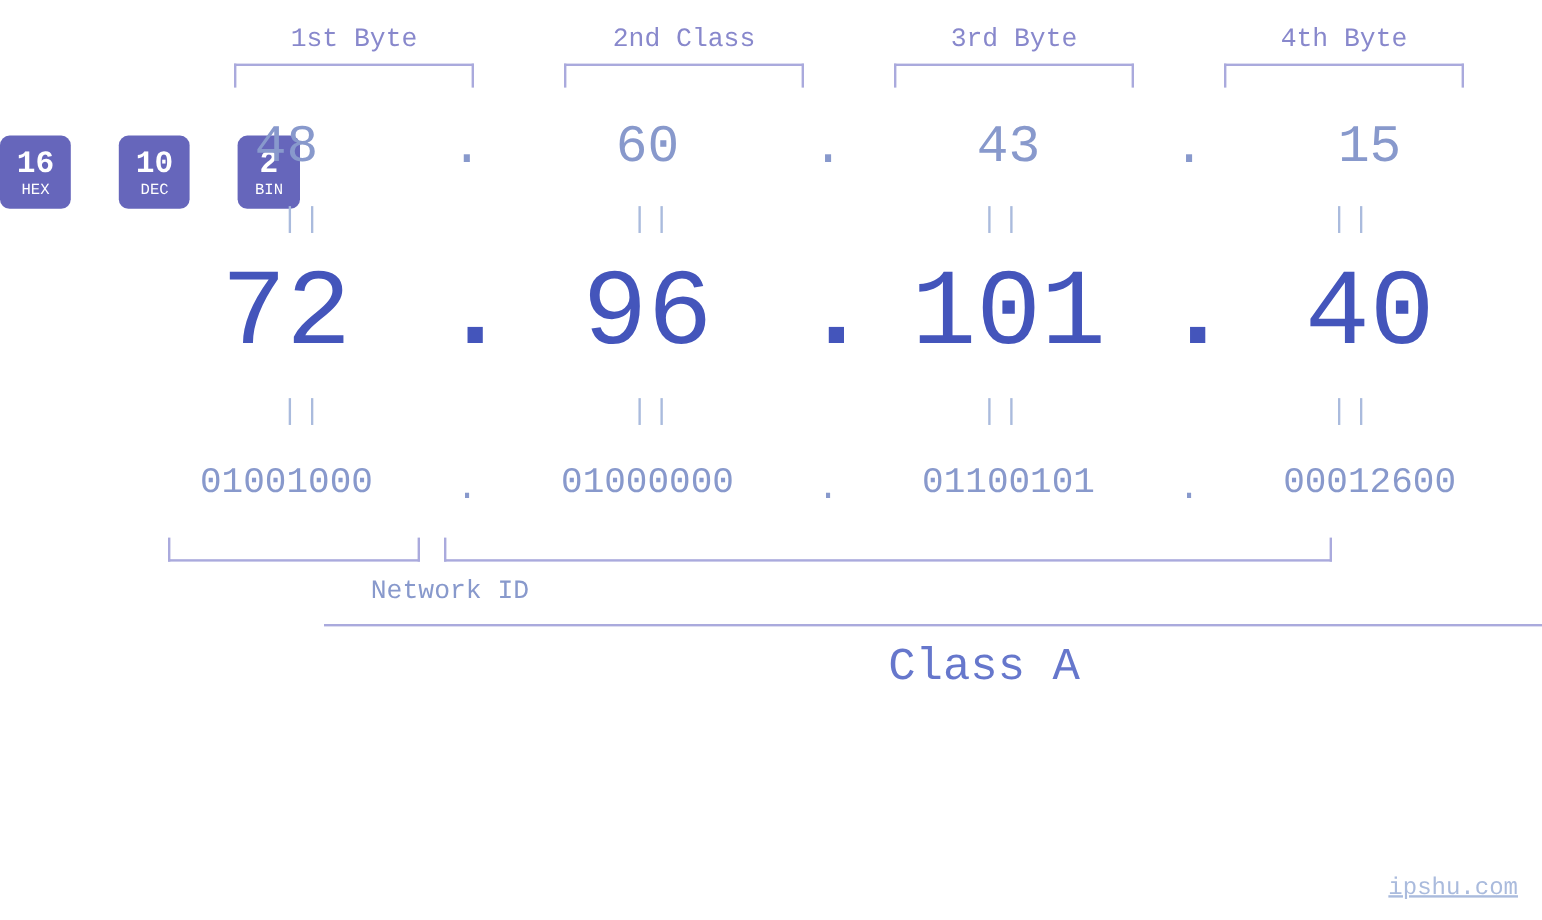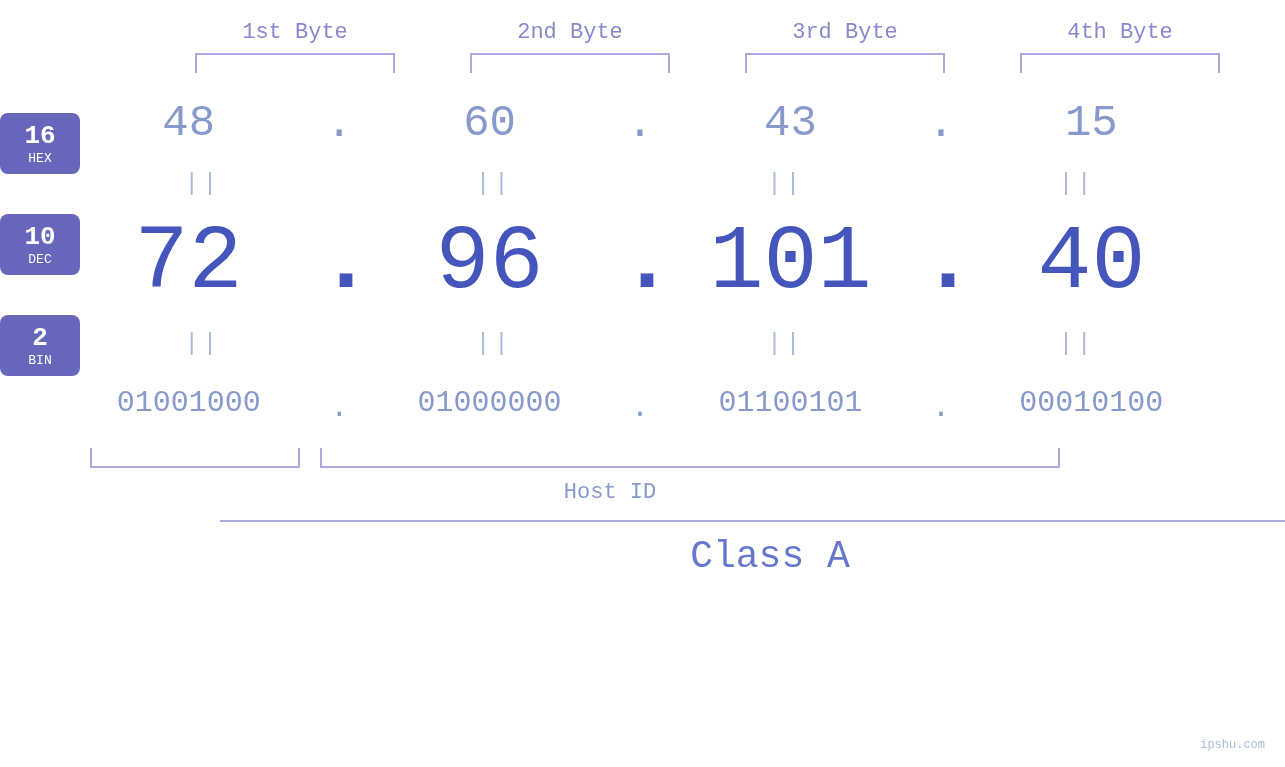--- a/index.html
+++ b/index.html
@@ -58,21 +58,21 @@
     
     .content-area {
       display: flex;
       width: 1285px;
       margin-top: 10px;
       align-items: flex-start;
     }
 
     .labels-col {
       display: flex;
-      flex-direction: column;
+      flex-direction: row;
       align-items: center;
       width: 130px;
       gap: 40px;
       margin-top: 30px;
     }
 
     .base-badge {
       background: #6666bb;
       color: white;
       border-radius: 8px;
@@ -223,21 +223,22 @@
       text-align: center;
       margin-top: 10px;
     }
 
     
     .watermark {
       position: absolute;
       bottom: 15px;
       right: 20px;
       color: #aabbdd;
-      font-size: 12px;
+      font-size: 20px;
+      text-decoration: underline;
     }
 
     .dec-dot {
       font-size: 90px;
       color: #4455bb;
       font-weight: bold;
       line-height: 1;
     }
 
     .hex-dot {
@@ -250,21 +251,21 @@
       font-size: 30px;
     }
   </style>
 </head>
 <body>
 
 <div class="main-container">
 
   <div class="byte-headers">
     <div class="byte-label">1st Byte</div>
-    <div class="byte-label">2nd Byte</div>
+    <div class="byte-label">2nd Class</div>
     <div class="byte-label">3rd Byte</div>
     <div class="byte-label">4th Byte</div>
   </div>
 
   <div class="top-brackets">
     <div class="bracket-top"></div>
     <div class="bracket-top"></div>
     <div class="bracket-top"></div>
     <div class="bracket-top"></div>
   </div>
@@ -369,31 +370,31 @@
         <div class="dot-cell">
           <span class="bin-dot">.</span>
         </div>
         <div class="value-cell">
           <span class="bin-value">01100101</span>
         </div>
         <div class="dot-cell">
           <span class="bin-dot">.</span>
         </div>
         <div class="value-cell">
-          <span class="bin-value">00010100</span>
+          <span class="bin-value">00012600</span>
         </div>
       </div>
 
       <div style="position: relative; width: 1100px; margin-left: 10px; height: 30px; margin-top: 5px;">
         <div class="network-bracket"></div>
         <div class="host-bracket"></div>
       </div>
 
       <div class="id-labels-row">
-        <div class="host-id-label">Host ID</div>
+        <div class="network-id-label">Network ID</div>
       </div>
 
       <div class="class-section">
         <div class="class-label">Class A</div>
       </div>
 
     </div>
   </div>
 
   <div class="watermark">ipshu.com</div>

